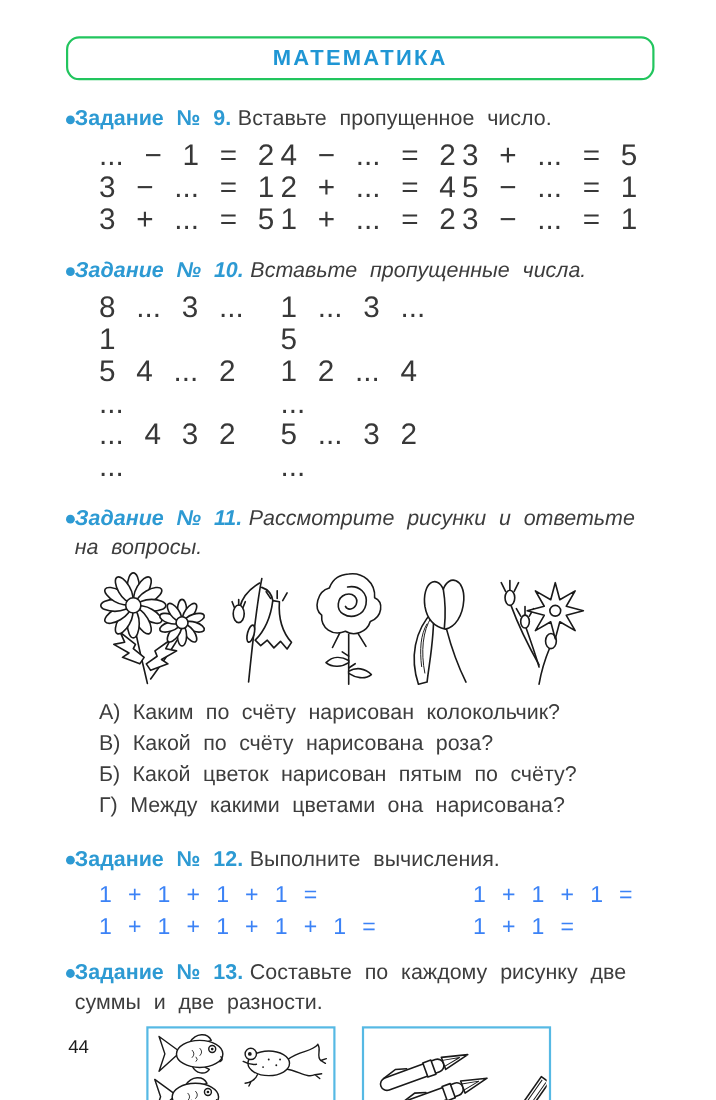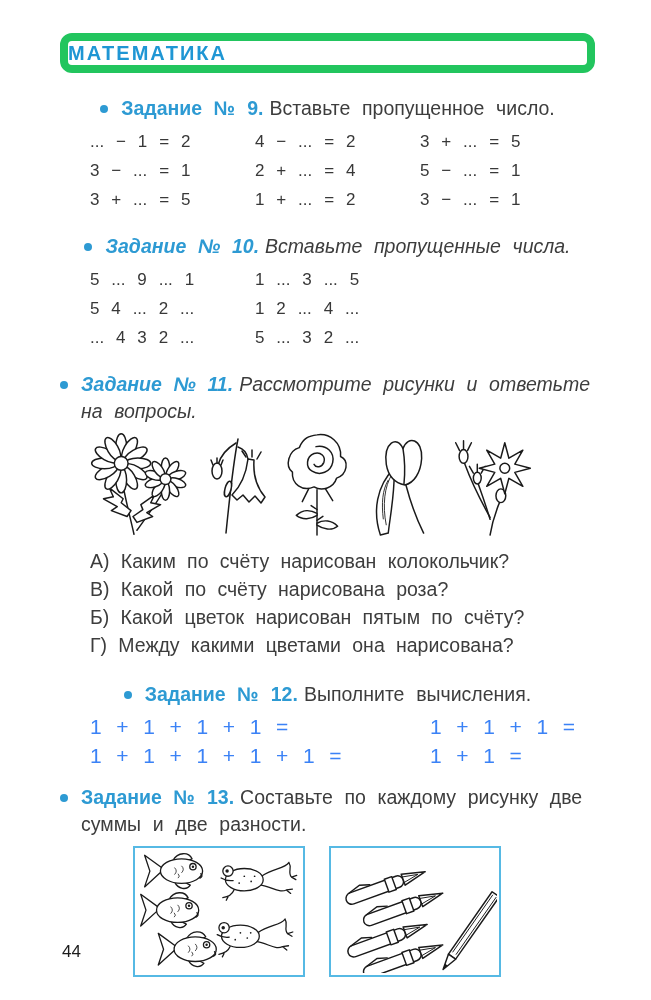--- a/index.html
+++ b/index.html
@@ -4,30 +4,30 @@
 <style>
   * { margin:0; padding:0; box-sizing:border-box; }
   html,body { background:#888; }
   .page {
     width:651px; height:1000px; background:#ffffff; position:relative;
     font-family:"Liberation Sans","DejaVu Sans",sans-serif; color:#3d3d3d;
     margin:0 auto; overflow:hidden;
   }
   .content { padding:0 56px 0 60px; }
   .header-box {
-    margin-top:33px; height:40px; border:8px solid #22c55e; border-radius:12px;
-    display:flex; align-items:center; 
+    margin-top:33px; height:40px; border:2px solid #22c55e; border-radius:12px;
+    display:flex; align-items:center; justify-content:center;
   }
   .header-title { color:#1f96d4; font-weight:bold; font-size:20px; letter-spacing:2px; }
-  .task-head { display:flex; align-items:flex-start; gap:13px;justify-content:center; }
+  .task-head { display:flex; align-items:flex-start; gap:0; }
   .bullet { width:8px; height:8px; border-radius:50%; background:#2d9ad3; margin-top:10px; flex:none; }
   .task-head p { font-size:19.5px; line-height:27px; word-spacing:0.32em; }
   .task-label { color:#2d9ad3; font-weight:bold; margin-right:6px; }
   .eq-grid { display:grid; grid-template-columns:165px 165px auto; padding-left:30px; margin-top:5px;
-             font-size:17px; line-height:29px; color:#383838; }
+             font-size:27px; line-height:29px; color:#383838; }
   .eq-grid .eq { word-spacing:0.42em; }
   .flowers-row { display:flex; align-items:flex-end; padding-left:10px; margin-top:4px; height:108px; gap:4px; }
   .flowers-row svg { display:block; }
   .questions { padding-left:30px; margin-top:10px; font-size:19.5px; line-height:28px; word-spacing:0.3em; }
   .calc-grid { display:grid; grid-template-columns:340px auto; padding-left:30px; margin-top:4px;
                font-size:21px; line-height:29px; color:#3b82f6; }
   .calc-grid .eq { word-spacing:0.42em; }
   .boxes { display:flex; gap:24px; padding-left:73px; margin-top:8px; }
   .pic-box { width:172px; height:131px; border:2px solid #56b9e4; background:#fff; display:flex;
              align-items:center; justify-content:center; }
@@ -69,21 +69,21 @@
         <div class="eq">3 − ... = 1</div>
       </div>
     </div>
 
     <div class="task-head mt20">
       <span class="bullet"></span>
       <p><span class="task-label">Задание № 10.</span><span>Вставьте пропущенные числа.</span></p>
     </div>
     <div class="eq-grid">
       <div>
-        <div class="eq">5 ... 9 ... 1</div>
+        <div class="eq">8 ... 3 ... 1</div>
         <div class="eq">5 4 ... 2 ...</div>
         <div class="eq">... 4 3 2 ...</div>
       </div>
       <div>
         <div class="eq">1 ... 3 ... 5</div>
         <div class="eq">1 2 ... 4 ...</div>
         <div class="eq">5 ... 3 2 ...</div>
       </div>
     </div>
 

